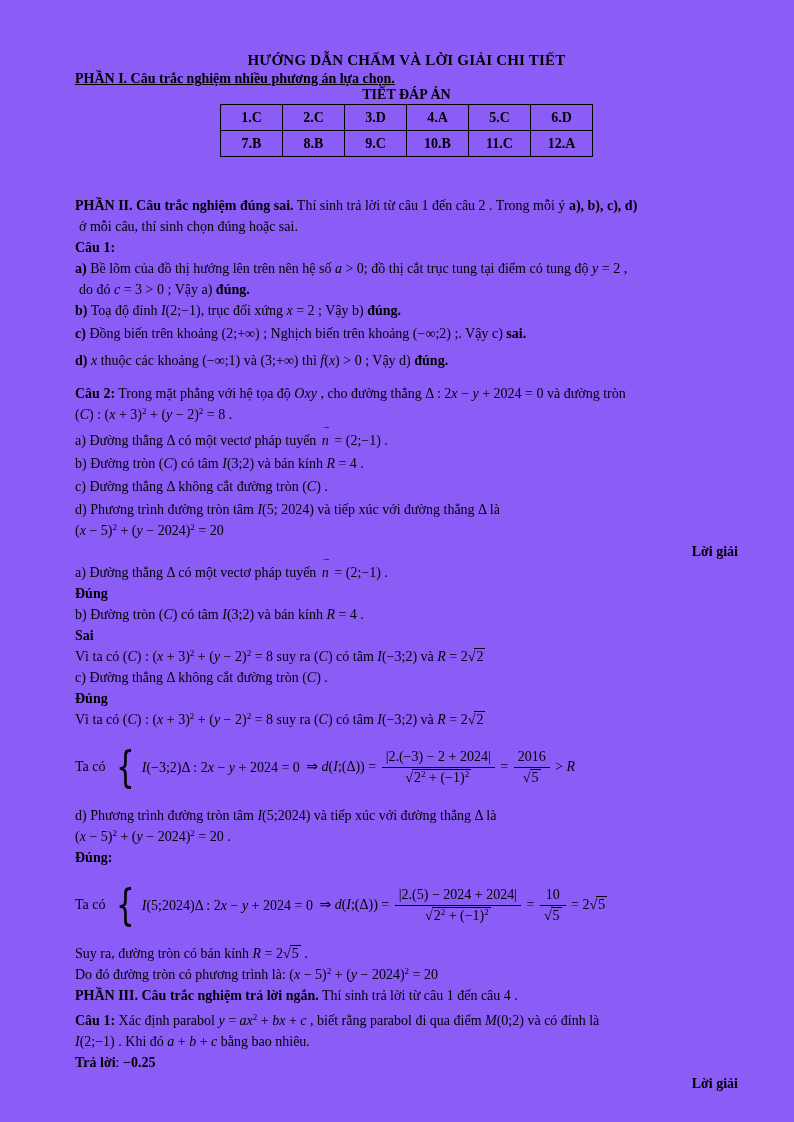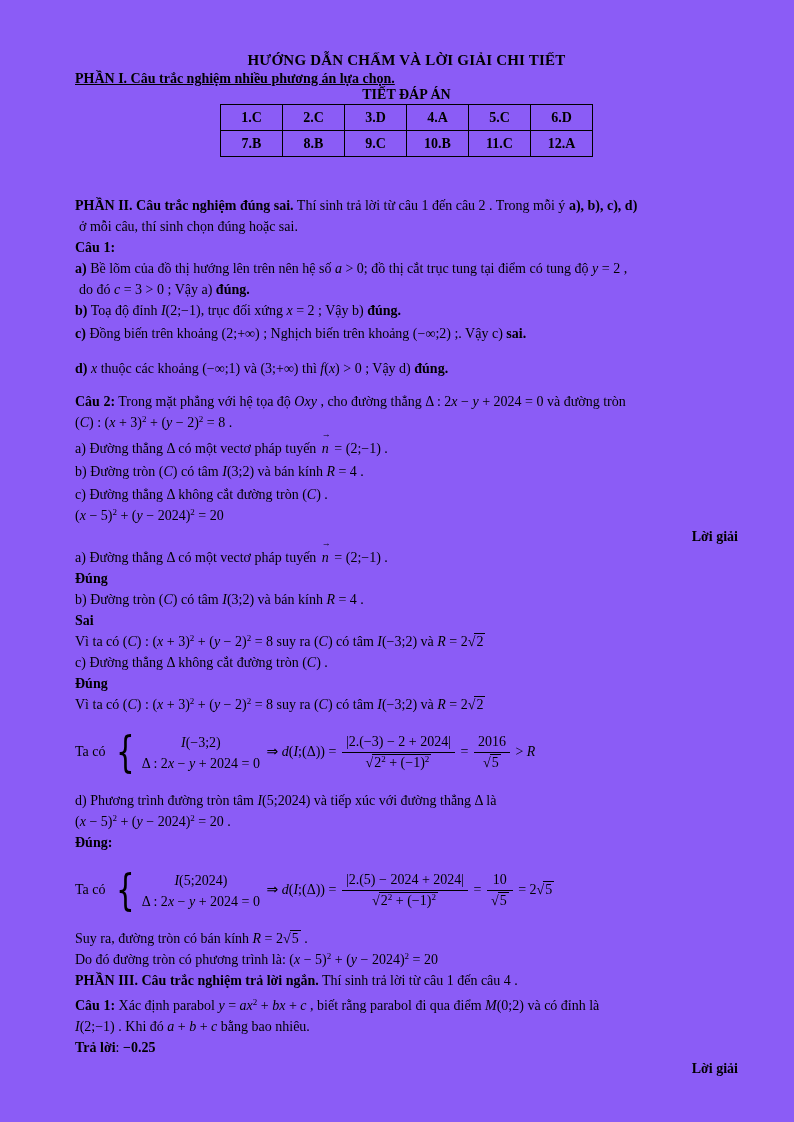--- a/index.html
+++ b/index.html
@@ -33,21 +33,21 @@
   .i { font-style:italic; }
   .sup { font-size:9px; vertical-align:5px; line-height:0; }
   .frac { display:inline-block; vertical-align:middle; text-align:center; margin:14px 2px; }
   .frac .num { display:block; padding:0 4px 1px 4px; border-bottom:1px solid #000; line-height:18px; }
   .frac .den { display:block; padding:1px 4px 0 4px; line-height:18px; }
   .sqrt { white-space:nowrap; display:inline-block; }
   .sqrt .rsign { display:inline; }
   .sqrt .rad { display:inline-block; border-top:1px solid #000; margin-left:-1px; padding:0 2px; line-height:1.15; }
   .cases { display:inline-flex; align-items:center; vertical-align:middle; margin:0 3px; }
   .cases .brace { font-size:42px; line-height:46px; font-weight:400; margin-right:3px; font-family:"DejaVu Sans", sans-serif; transform:scaleX(0.7); }
-  .cases .crows { display:inline-flex; flex-direction:column; align-items:center; }
+  .cases .crows { display:inline-flex; flex-direction:row; align-items:center; }
   .cases .crow { line-height:21px; white-space:nowrap; }
   .vec { position:relative; display:inline-block; padding:0 2px; }
   .vec .vec-arrow { position:absolute; left:2px; top:-8px; font-size:9px; line-height:9px; }
 </style>
 </head>
 <body>
 
 <div class="page">
   <div class="title">HƯỚNG DẪN CHẤM VÀ LỜI GIẢI CHI TIẾT</div>
   <div class="heading">PHẦN I. Câu trắc nghiệm nhiều phương án lựa chọn.</div>
@@ -73,26 +73,27 @@
       </tbody>
   </table>
   <div class="doc-body">
       <div class="line"><span class="b">PHẦN II. Câu trắc nghiệm đúng sai.</span> Thí sinh trả lời từ câu 1 đến câu 2 . Trong mỗi ý <span class="b">a), b), c), d)</span></div>
       <div class="line ind">ở mỗi câu, thí sinh chọn đúng hoặc sai.</div>
       <div class="line"><span class="b">Câu 1:</span></div>
       <div class="line"><span class="b">a)</span> Bề lõm của đồ thị hướng lên trên nên hệ số <span class="i">a</span> &gt; 0; đồ thị cắt trục tung tại điểm có tung độ <span class="i">y</span> = 2 ,</div>
       <div class="line ind">do đó <span class="i">c</span> = 3 &gt; 0 ; Vậy a) <span class="b">đúng.</span></div>
       <div class="line"><span class="b">b)</span> Toạ độ đỉnh <span class="i">I</span>(2;−1), trục đối xứng <span class="i">x</span> = 2 ; Vậy b) <span class="b">đúng.</span></div>
       <div class="line" style="margin-top: 2px;"><span class="b">c)</span> Đồng biến trên khoảng (2;+∞) ; Nghịch biến trên khoảng (−∞;2) ;. Vậy c) <span class="b">sai.</span></div>
-      <div class="line" style="margin-top: 14px;"><span class="b">d)</span> <span class="i">x</span> thuộc các khoảng (−∞;1) và (3;+∞) thì <span class="i">f</span>(<span class="i">x</span>) &gt; 0 ; Vậy d) <span class="b">đúng.</span></div>
+      <div class="line" style="margin-top: 6px;"><span class="b">d)</span> <span class="i">x</span> thuộc các khoảng (−∞;1) và (3;+∞) thì <span class="i">f</span>(<span class="i">x</span>) &gt; 0 ; Vậy d) <span class="b">đúng.</span></div>
       <div class="line" style="margin-top: 12px;"><span class="b">Câu 2:</span> Trong mặt phẳng với hệ tọa độ <span class="i">Oxy</span> , cho đường thẳng Δ : 2<span class="i">x</span> − <span class="i">y</span> + 2024 = 0  và đường tròn</div>
       <div class="line">(<span class="i">C</span>) : (<span class="i">x</span> + 3)<span class="sup">2</span> + (<span class="i">y</span> − 2)<span class="sup">2</span> = 8 .</div>
       <div class="line" style="margin-top: 5px;">a) Đường thẳng Δ có một vectơ pháp tuyến <span class="vec"><span class="vec-arrow">→</span><span class="i">n</span></span> = (2;−1) .</div>
       <div class="line" style="margin-top: 2px;">b) Đường tròn (<span class="i">C</span>) có tâm <span class="i">I</span>(3;2) và bán kính <span class="i">R</span> = 4 .</div>
       <div class="line" style="margin-top: 2px;">c) Đường thẳng Δ không cắt đường tròn (<span class="i">C</span>) .</div>
+      <div class="line" style="margin-top: 2px;">d) Phương trình đường tròn tâm <span class="i">I</span>(5; 2024)  và tiếp xúc với đường thẳng Δ là</div>
       <div class="line">(<span class="i">x</span> − 5)<span class="sup">2</span> + (<span class="i">y</span> − 2024)<span class="sup">2</span> = 20</div>
       <div class="line center"><span class="b">Lời giải</span></div>
       <div class="line">a) Đường thẳng Δ có một vectơ pháp tuyến <span class="vec"><span class="vec-arrow">→</span><span class="i">n</span></span> = (2;−1) .</div>
       <div class="line"><span class="b">Đúng</span></div>
       <div class="line">b) Đường tròn (<span class="i">C</span>) có tâm <span class="i">I</span>(3;2) và bán kính <span class="i">R</span> = 4 .</div>
       <div class="line"><span class="b">Sai</span></div>
       <div class="line">Vì ta có (<span class="i">C</span>) : (<span class="i">x</span> + 3)<span class="sup">2</span> + (<span class="i">y</span> − 2)<span class="sup">2</span> = 8  suy ra (<span class="i">C</span>) có tâm <span class="i">I</span>(−3;2)  và <span class="i">R</span> = 2<span class="sqrt"><span class="rsign">√</span><span class="rad">2</span></span></div>
       <div class="line">c) Đường thẳng Δ không cắt đường tròn (<span class="i">C</span>) .</div>
       <div class="line"><span class="b">Đúng</span></div>
       <div class="line">Vì ta có (<span class="i">C</span>) : (<span class="i">x</span> + 3)<span class="sup">2</span> + (<span class="i">y</span> − 2)<span class="sup">2</span> = 8  suy ra (<span class="i">C</span>) có tâm <span class="i">I</span>(−3;2)  và <span class="i">R</span> = 2<span class="sqrt"><span class="rsign">√</span><span class="rad">2</span></span></div>

